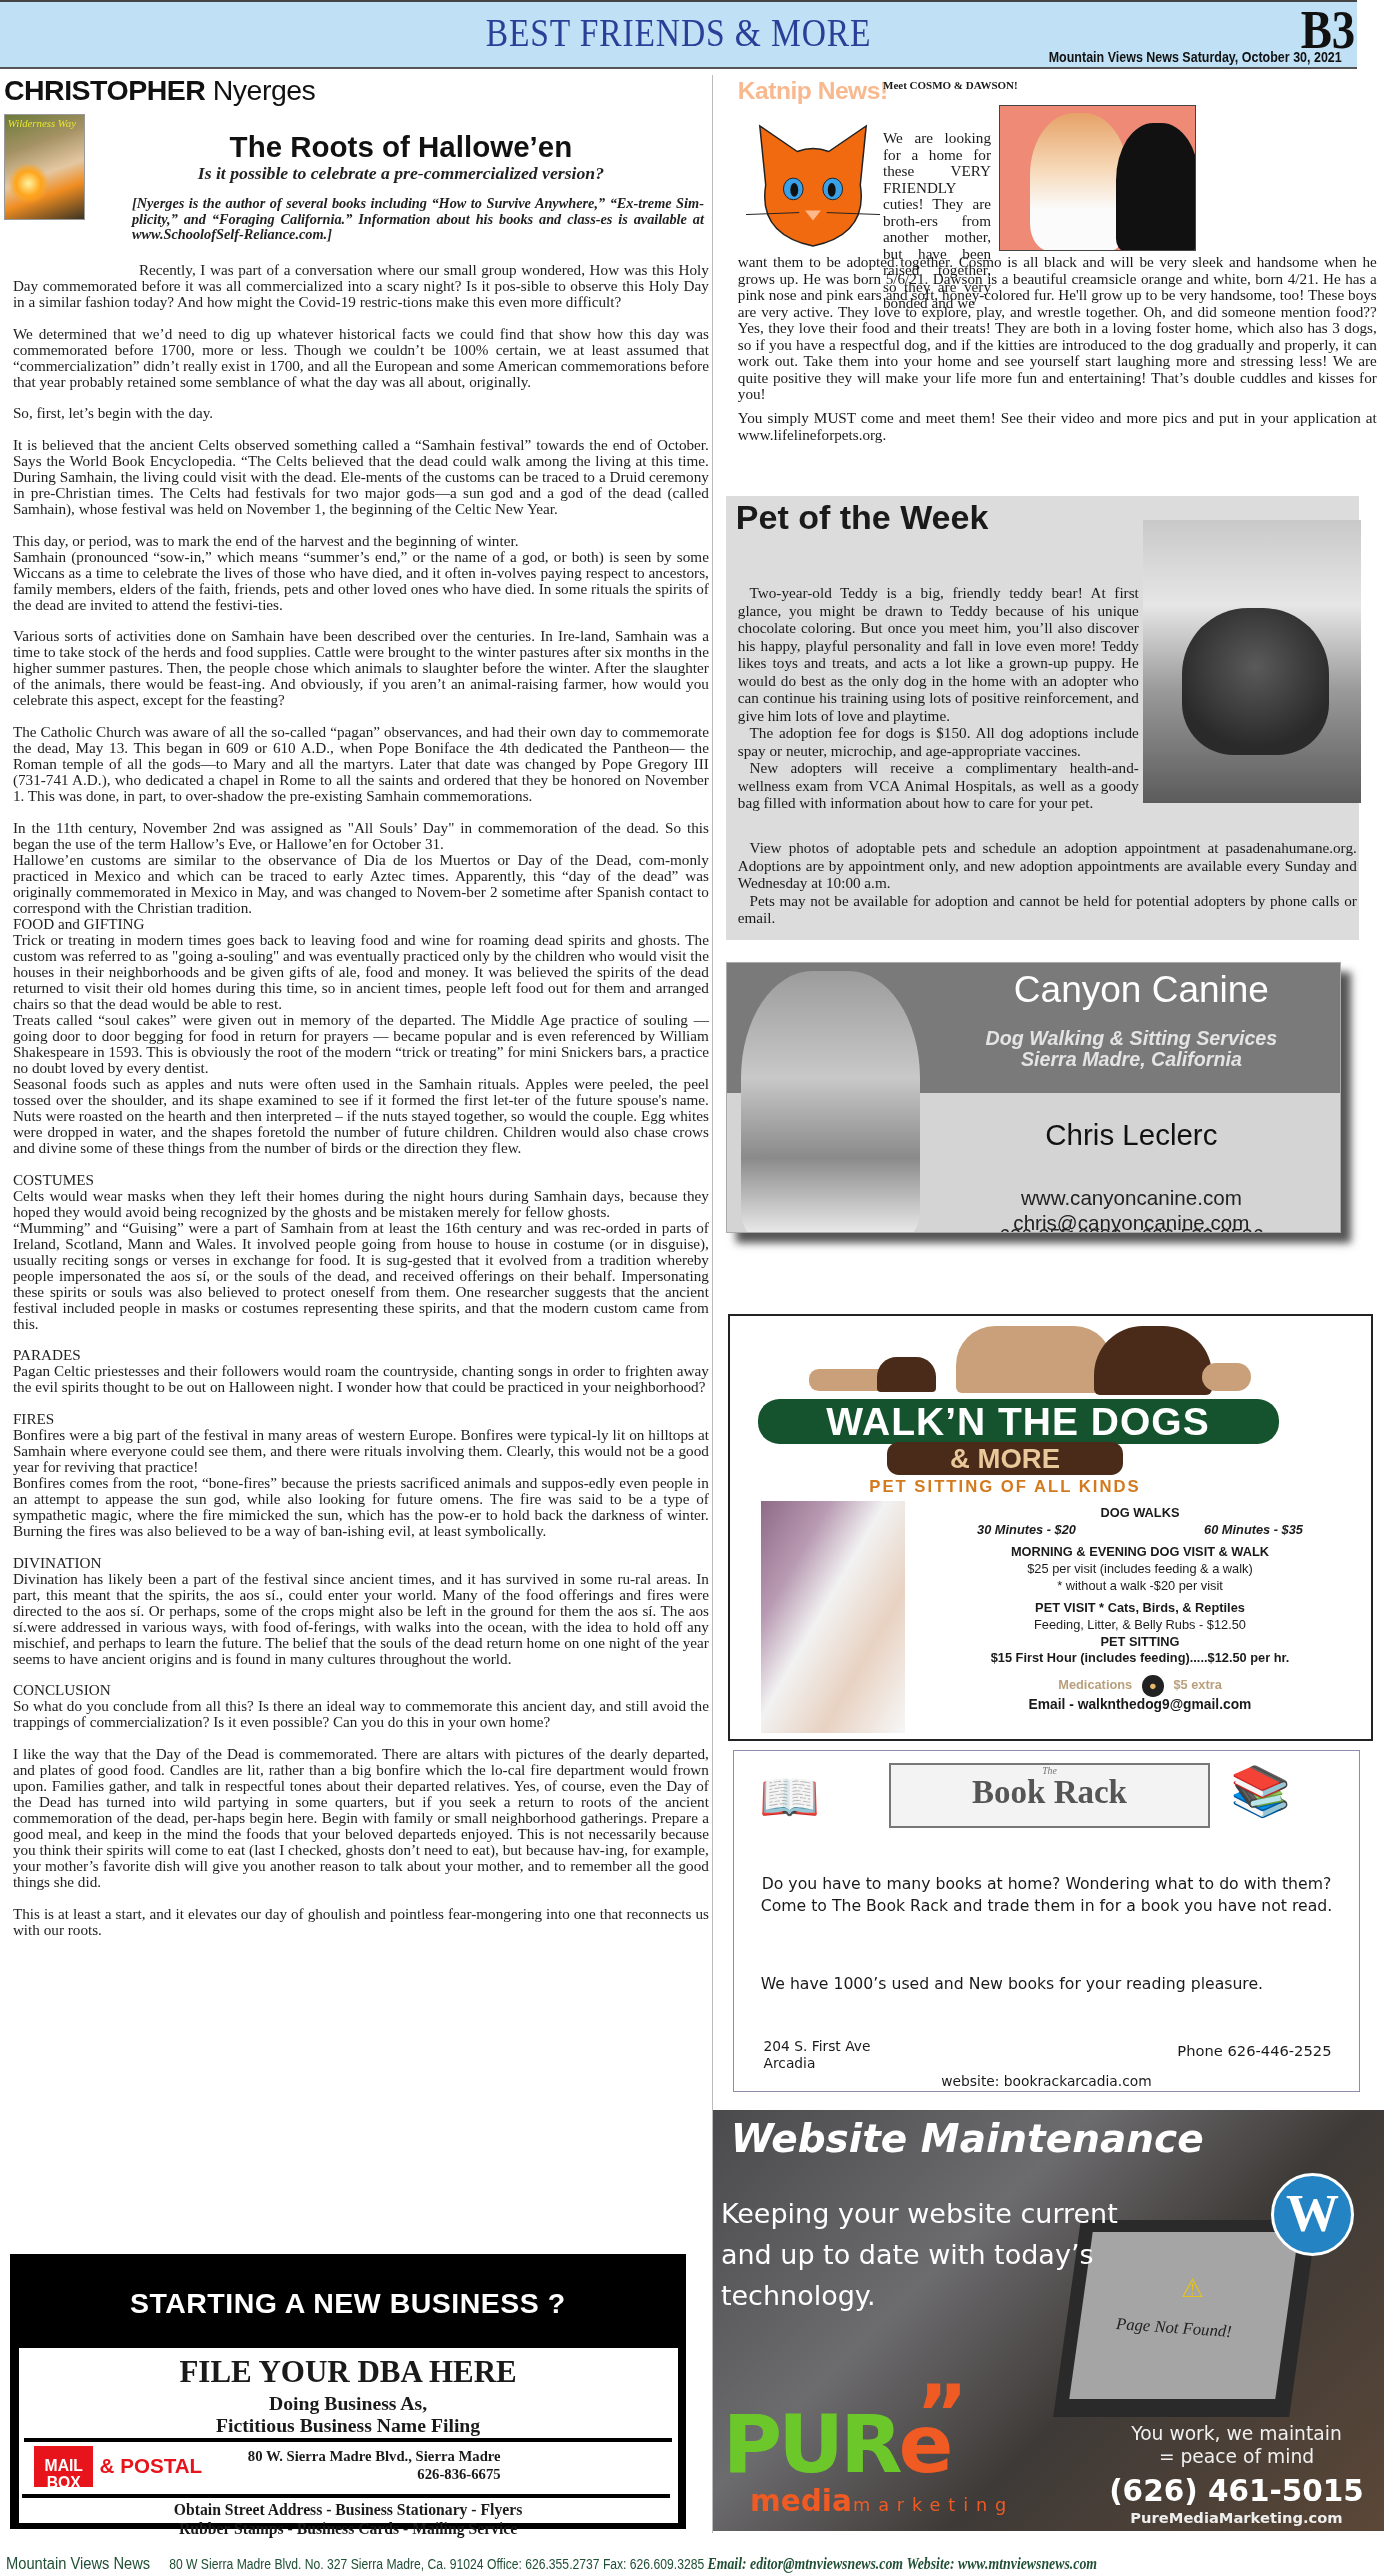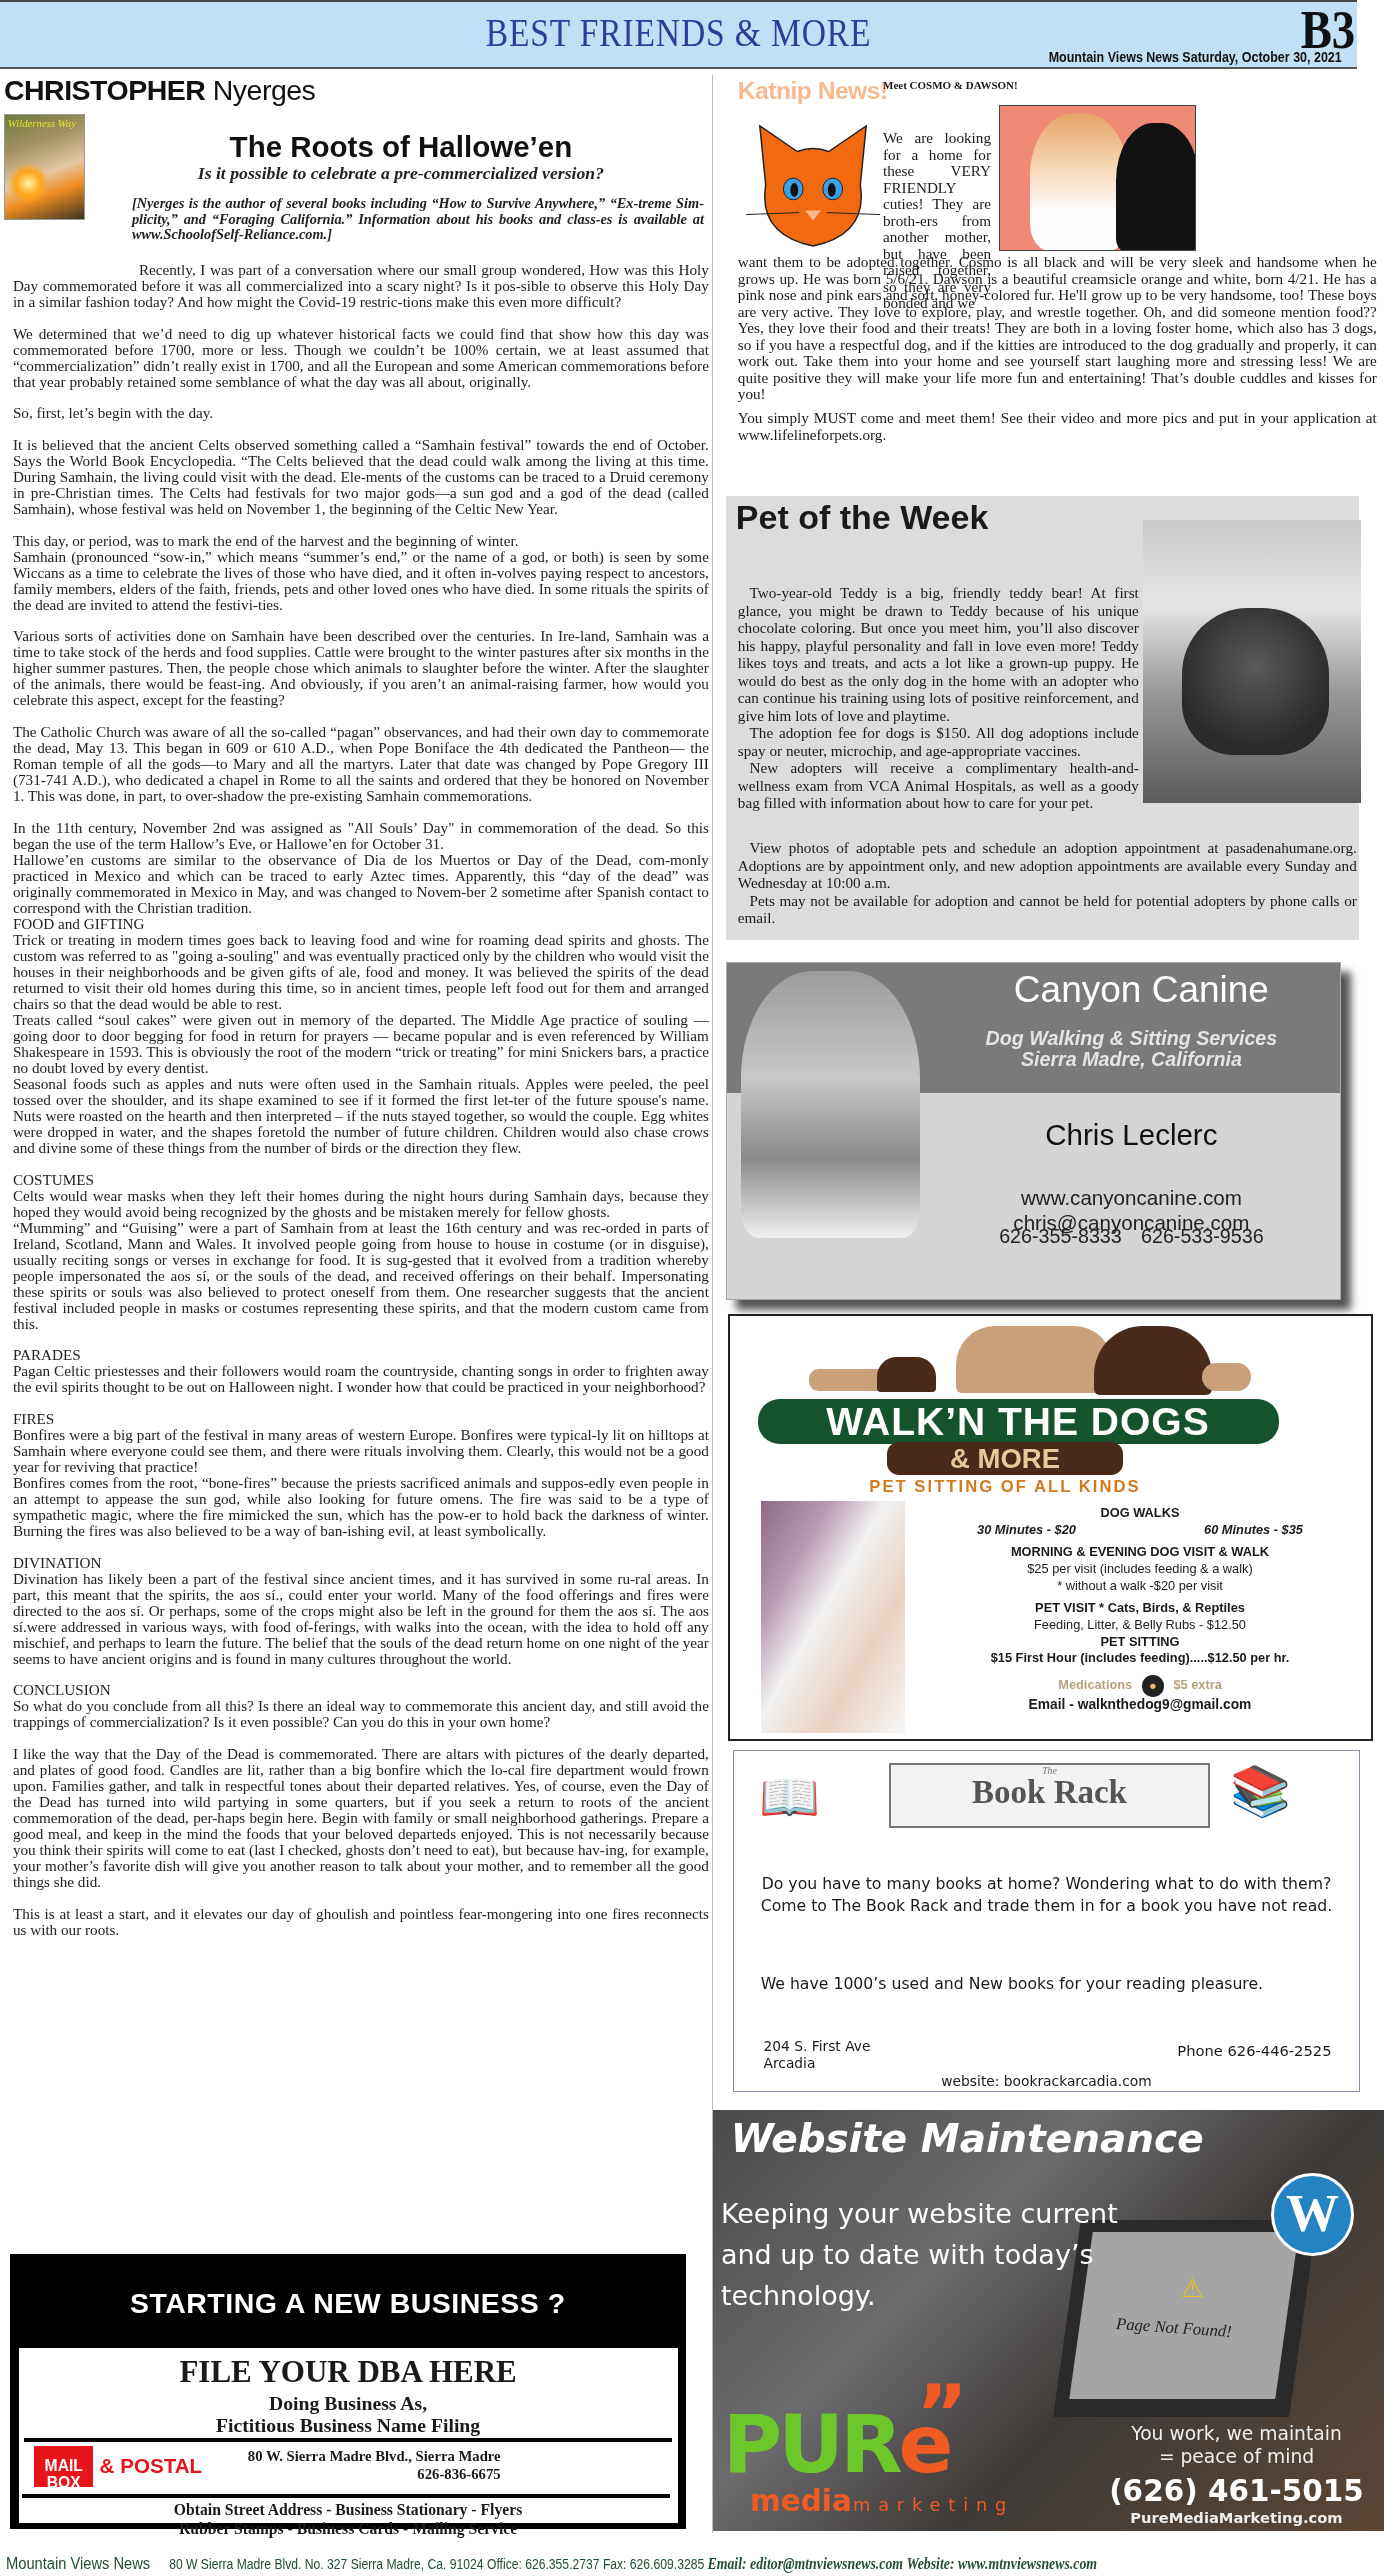--- a/index.html
+++ b/index.html
@@ -55,21 +55,21 @@
 
   .pet-week { position: absolute; left: 726px; top: 496px; width: 633px; height: 444px; background: #dcdcdc; }
   .pet-week h2 { position: absolute; left: 9.8px; top: 2px; font-family: "Liberation Sans", sans-serif; font-weight: bold; font-size: 34px; color: #1a1a1a; }
   .pet-week .dog-photo { position: absolute; left: 417px; top: 23.6px; width: 218px; height: 283px; background: linear-gradient(180deg, #c9c9c9 0%, #e6e6e6 30%, #9a9a9a 60%, #5b5b5b 100%); overflow: hidden; }
   .pet-week .dog-photo .dog { position: absolute; left: 39px; top: 88px; width: 147px; height: 147px; border-radius: 45% 45% 35% 35%; background: radial-gradient(circle at 50% 40%, #5a5a5a, #2a2a2a 70%); }
   .pet-week .text { position: absolute; left: 11.8px; top: 88px; width: 401px; font-size: 15.2px; line-height: 17.5px; text-align: justify; }
   .pet-week .text-wide { position: absolute; left: 11.8px; top: 343px; width: 619px; font-size: 15.2px; line-height: 17.5px; text-align: justify; }
   .pet-week p { text-indent: 11.8px; }
 
   .canyon-ad { position: absolute; left: 722px; top: 958px; width: 637px; height: 305px; }
-  .canyon-ad .card { position: absolute; left: 3.9px; top: 3.9px; width: 615px; height: 338px; background: #d4d4d4; border: 1px solid #aaa; box-shadow: 9.8px 9.8px 7.9px #555; overflow: hidden; }
+  .canyon-ad .card { position: absolute; left: 3.9px; top: 3.9px; width: 615px; height: 271px; background: #d4d4d4; border: 1px solid #aaa; box-shadow: 9.8px 9.8px 7.9px #555; overflow: hidden; }
   .canyon-ad .band { position: absolute; left: 0; top: 0; width: 100%; height: 130px; background: #7a7a7a; }
   .canyon-ad .dogimg { position: absolute; left: 13.8px; top: 7.9px; width: 179px; height: 267px; border-radius: 40% 40% 10% 10%; background: linear-gradient(180deg, #9c9c9c 0%, #c8c8c8 40%, #8a8a8a 70%, #efefef 100%); }
   .canyon-ad .name { position: absolute; left: 218px; top: 5.9px; width: 393px; text-align: center; font-family: "Liberation Sans", sans-serif; font-size: 37px; color: #fff; }
   .canyon-ad .sub { position: absolute; left: 193px; top: 65px; width: 423px; text-align: center; font-family: "Liberation Sans", sans-serif; font-style: italic; font-weight: bold; font-size: 19.7px; line-height: 21.6px; color: #e4e4e4; }
   .canyon-ad .person { position: absolute; left: 193px; top: 155px; width: 423px; text-align: center; font-family: "Liberation Sans", sans-serif; font-size: 29.5px; color: #111; }
   .canyon-ad .contact { position: absolute; left: 193px; top: 206px; width: 423px; text-align: center; font-family: "Liberation Sans", sans-serif; font-size: 20.6px; line-height: 25.6px; color: #222; margin-top: 16px; }
   .canyon-ad .phones { position: absolute; left: 193px; top: 262px; width: 423px; text-align: center; font-family: "Liberation Sans", sans-serif; font-size: 19.7px; color: #222; word-spacing: 13.8px; }
 
   .walk-ad { position: absolute; left: 728px; top: 1314px; width: 645px; height: 427px; border: 2px solid #222; background: #fff; }
   .walk-ad .sil { position: absolute; top: 7.9px; height: 65px; background: #c9a07a; }
@@ -173,21 +173,21 @@
     <p>Bonfires comes from the root, “bone-fires” because the priests sacrificed animals and suppos-edly even people in an attempt to appease the sun god, while also looking for future omens. The fire was said to be a type of sympathetic magic, where the fire mimicked the sun, which has the pow-er to hold back the darkness of winter.  Burning the fires was also believed to be a way of ban-ishing evil, at least symbolically.</p>
     <div class="gap"></div>
     <p>DIVINATION</p>
     <p>Divination has likely been a part of the festival since ancient times, and it has survived in some ru-ral areas.  In part, this meant that the spirits,  the aos sí., could enter your world.  Many of the food offerings and fires were directed to the aos sí.   Or perhaps, some of the  crops might also be left in the ground for them the aos sí.    The aos sí.were addressed in various ways, with food of-ferings, with walks into the ocean, with the idea to hold off any mischief, and perhaps to learn the future. The belief that the souls of the dead return home on one night of the year seems to have ancient origins and is found in many cultures throughout the world.</p>
     <div class="gap"></div>
     <p>CONCLUSION</p>
     <p>So what do you conclude from all this?  Is there an ideal way to commemorate this ancient day, and still avoid the trappings of commercialization?  Is it even possible?  Can you do this in your own home?</p>
     <div class="gap"></div>
     <p>I like the way that the Day of the Dead is commemorated. There are altars with pictures of the dearly departed, and plates of good food.  Candles are lit, rather than a big bonfire which the lo-cal fire department would frown upon.  Families gather, and talk in respectful tones about their departed relatives.  Yes, of course, even the Day of the Dead has turned into wild partying in some quarters, but if you seek a return to roots of the ancient commemoration of the dead, per-haps begin here.  Begin with family or small neighborhood gatherings. Prepare a good meal, and keep in the mind the foods that your beloved departeds enjoyed. This is not necessarily because you think their spirits will come to eat (last I checked, ghosts don’t need to eat), but because hav-ing, for example, your mother’s favorite dish will give you another reason to talk about your mother, and to remember all the good things she did.</p>
     <div class="gap"></div>
-    <p>This is at least a start, and it elevates our day of ghoulish and pointless fear-mongering into one fires reconnects us with our roots.</p>
+    <p>This is at least a start, and it elevates our day of ghoulish and pointless fear-mongering into one that reconnects us with our roots.</p>
   </div>
 </article>
 
 <section class="dba-ad">
   <div class="top">STARTING A NEW BUSINESS ?</div>
   <div class="inner">
     <div class="h1">FILE YOUR DBA HERE</div>
     <div class="h2">
       <div>Doing Business As,</div>
       <div>Fictitious Business Name Filing</div>

